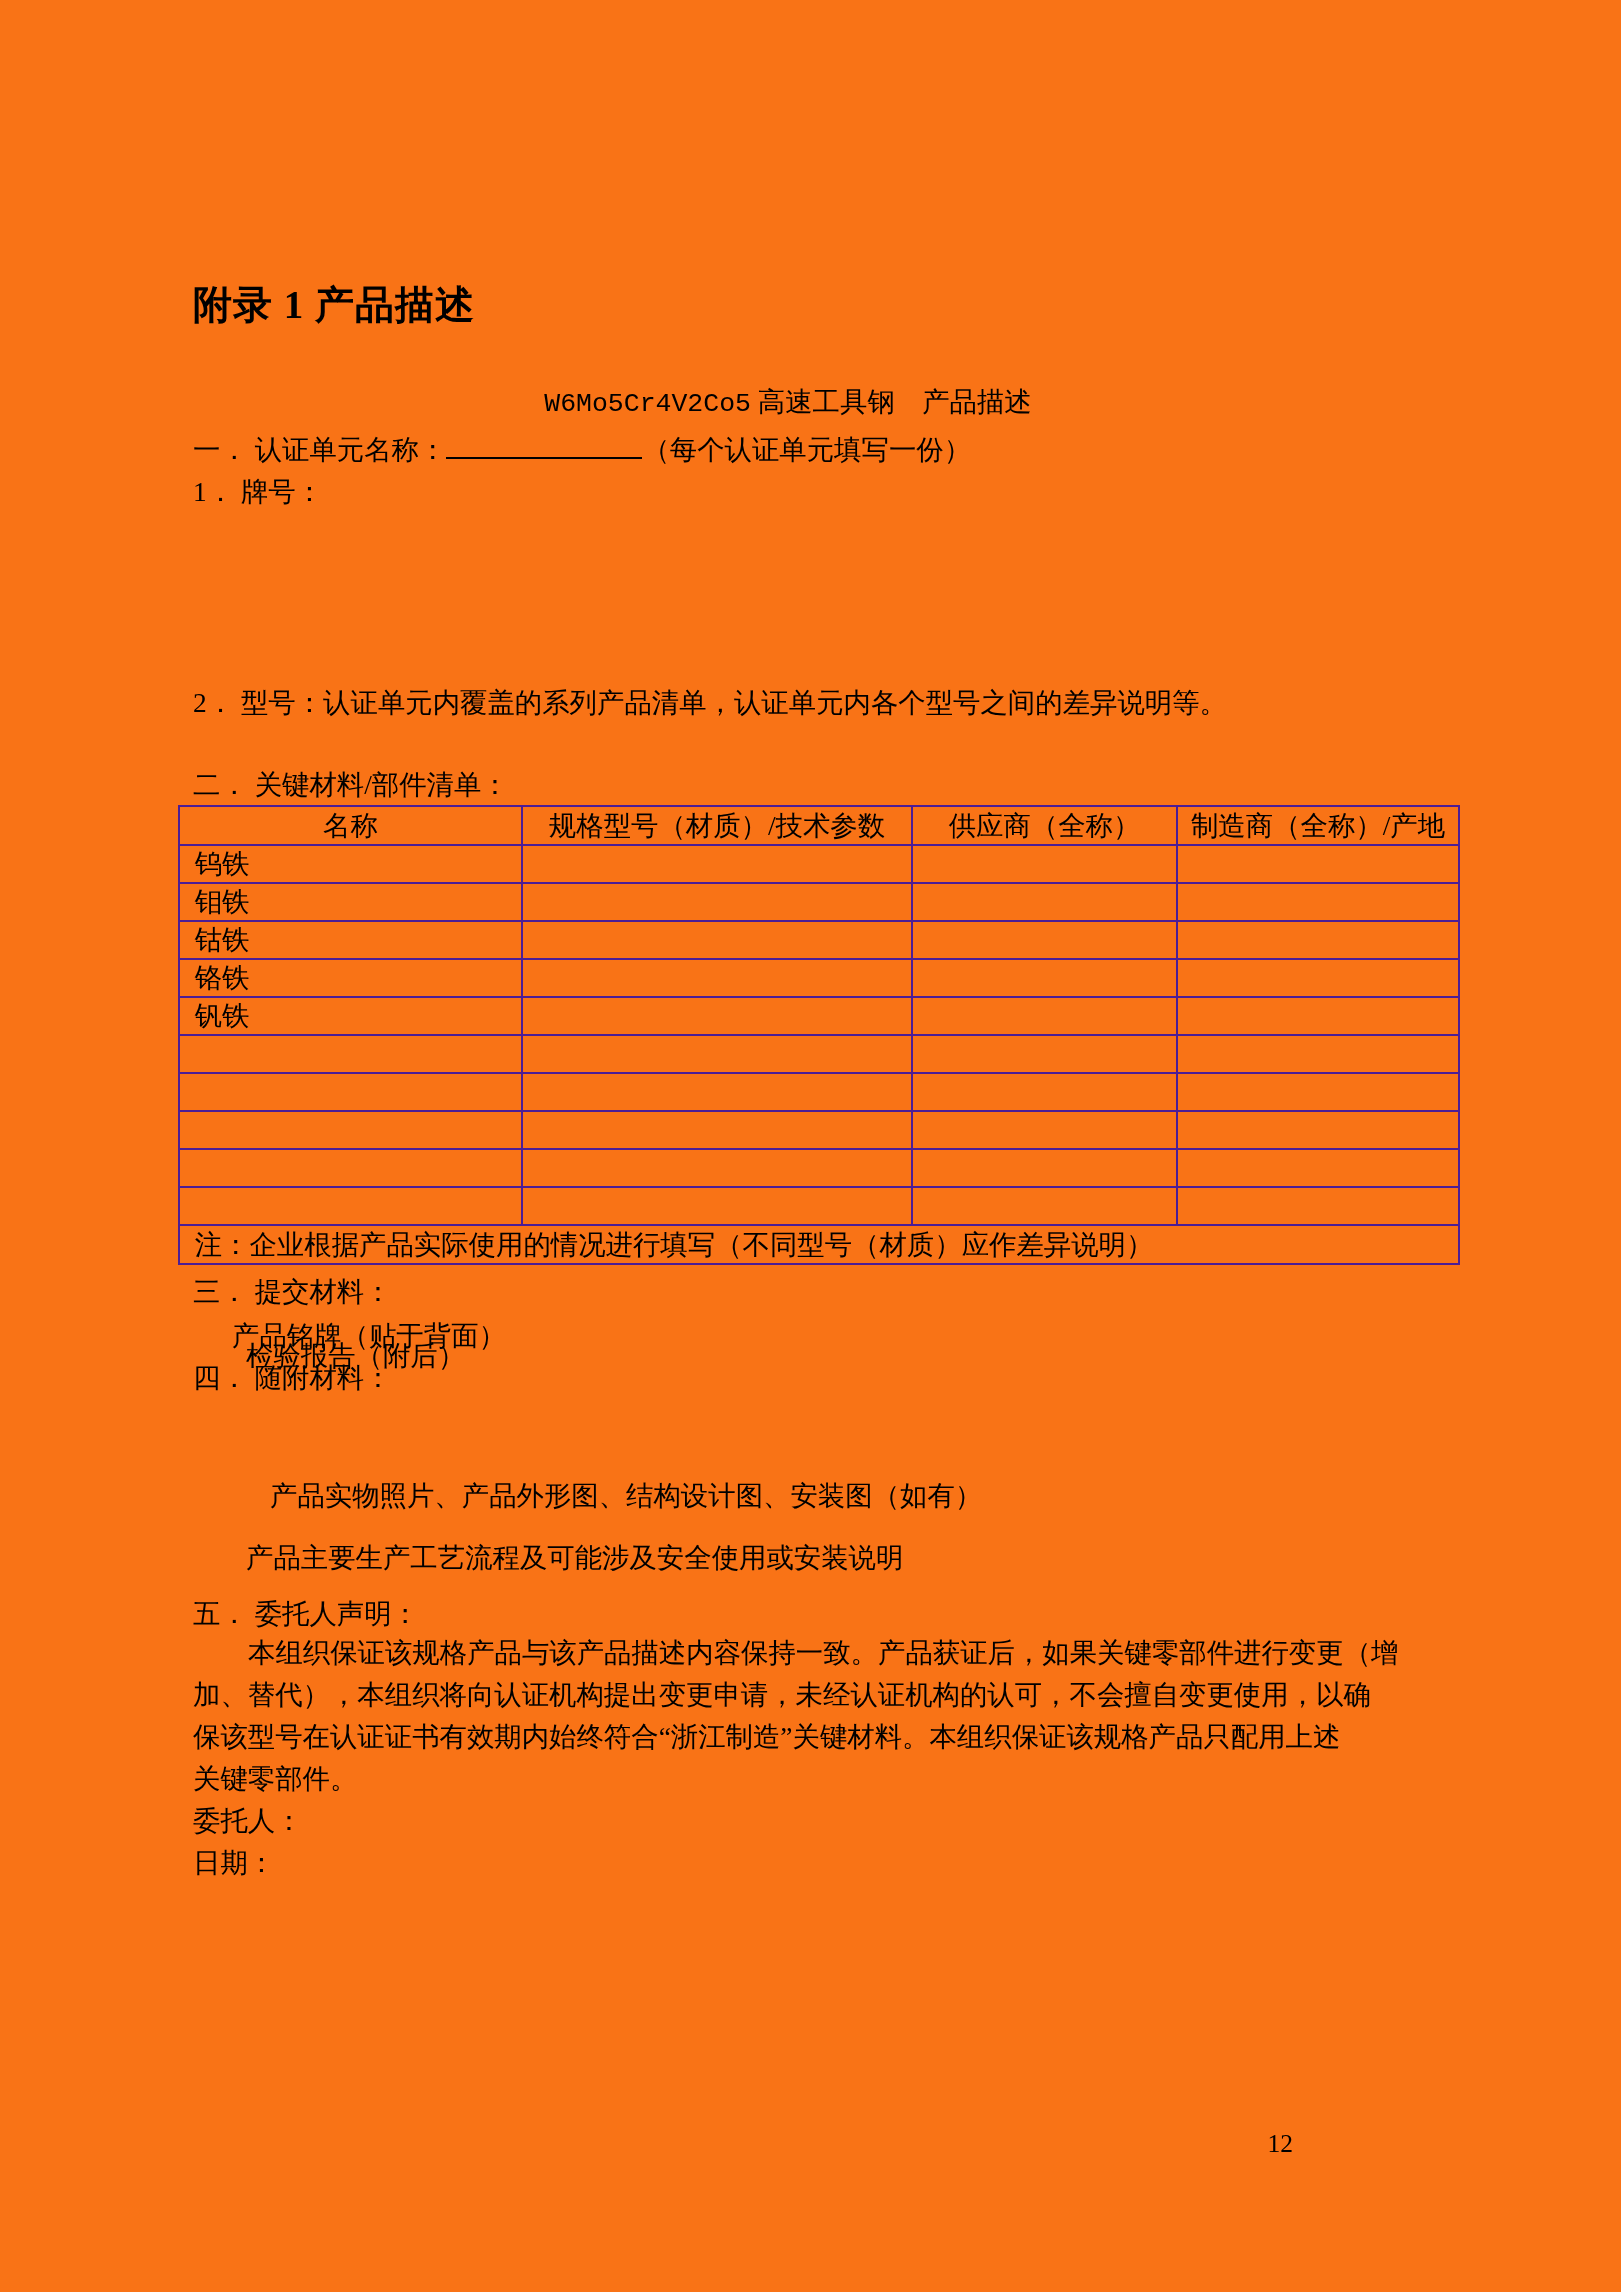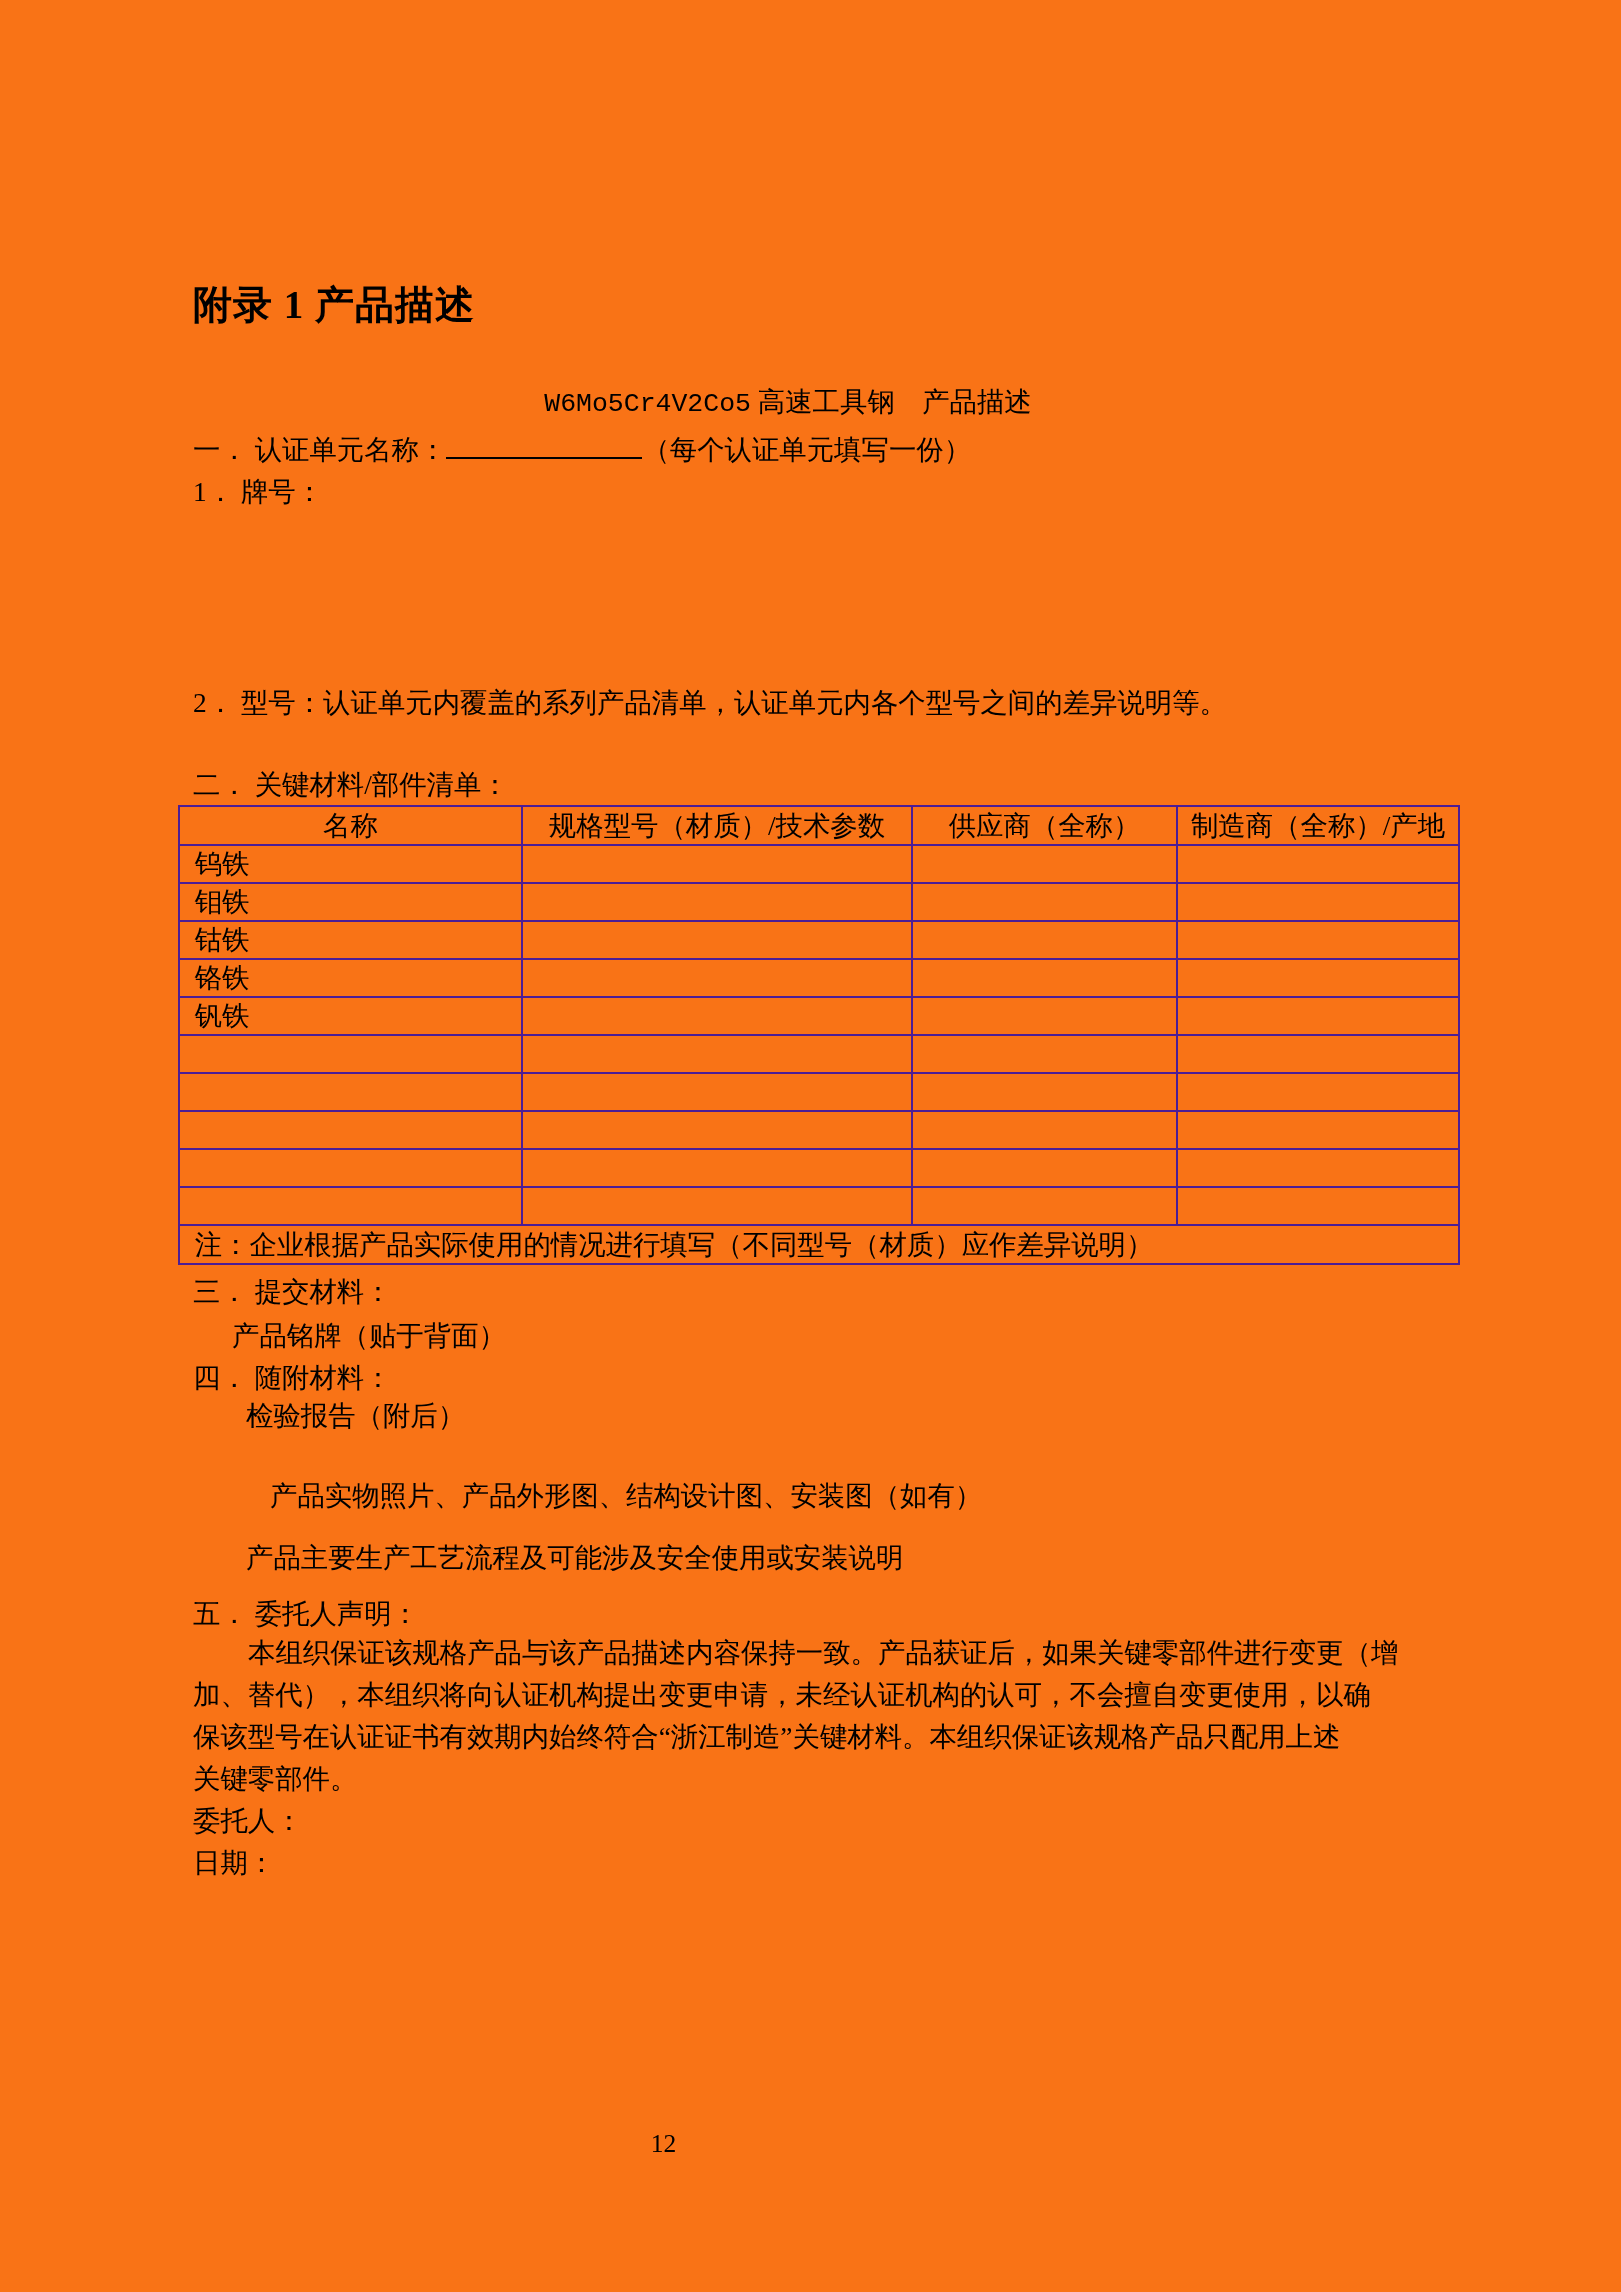--- a/index.html
+++ b/index.html
@@ -58,22 +58,22 @@
   .col-manu  { width:282px; }
   .para {
     position:absolute;
     left:193px; top:1632px;
     width:1259px;
     line-height:42px;
     white-space:nowrap;
   }
   .para .indent { text-indent:55px; }
   .page-num {
-    left:17px; width:1293px;
-    text-align:center;
+    left:0; width:1293px;
+    text-align:right;
     font-size:25.5px;
   }
 </style>
 </head>
 <body>
 
 <div class="page">
 
   <div class="abs doc-title" style="left:193px; top:282px;">附录 1 产品描述</div>
 
@@ -172,21 +172,21 @@
       <tr>
         <td class="note-cell" colspan="4">注：企业根据产品实际使用的情况进行填写（不同型号（材质）应作差异说明）</td>
       </tr>
     </tfoot>
   </table>
 
   <div class="abs" style="left:193px; top:1276px;">三． 提交材料：</div>
   <div class="abs" style="left:232px; top:1320px;">产品铭牌（贴于背面）</div>
 
   <div class="abs" style="left:193px; top:1362px;">四． 随附材料：</div>
-  <div class="abs" style="left:246px; top:1400px;text-align:center;">检验报告（附后）</div>
+  <div class="abs" style="left:246px; top:1340px;text-align:center;">检验报告（附后）</div>
   <div class="abs" style="left:246px; top:1480px;margin-left:24px;">产品实物照片、产品外形图、结构设计图、安装图（如有）</div>
   <div class="abs" style="left:246px; top:1542px;">产品主要生产工艺流程及可能涉及安全使用或安装说明</div>
 
   <div class="abs" style="left:193px; top:1598px;">五． 委托人声明：</div>
 
   <div class="para">
     <div class="indent">本组织保证该规格产品与该产品描述内容保持一致。产品获证后，如果关键零部件进行变更（增</div>
     <div>加、替代），本组织将向认证机构提出变更申请，未经认证机构的认可，不会擅自变更使用，以确</div>
     <div>保该型号在认证证书有效期内始终符合“浙江制造”关键材料。本组织保证该规格产品只配用上述</div>
     <div>关键零部件。</div>

